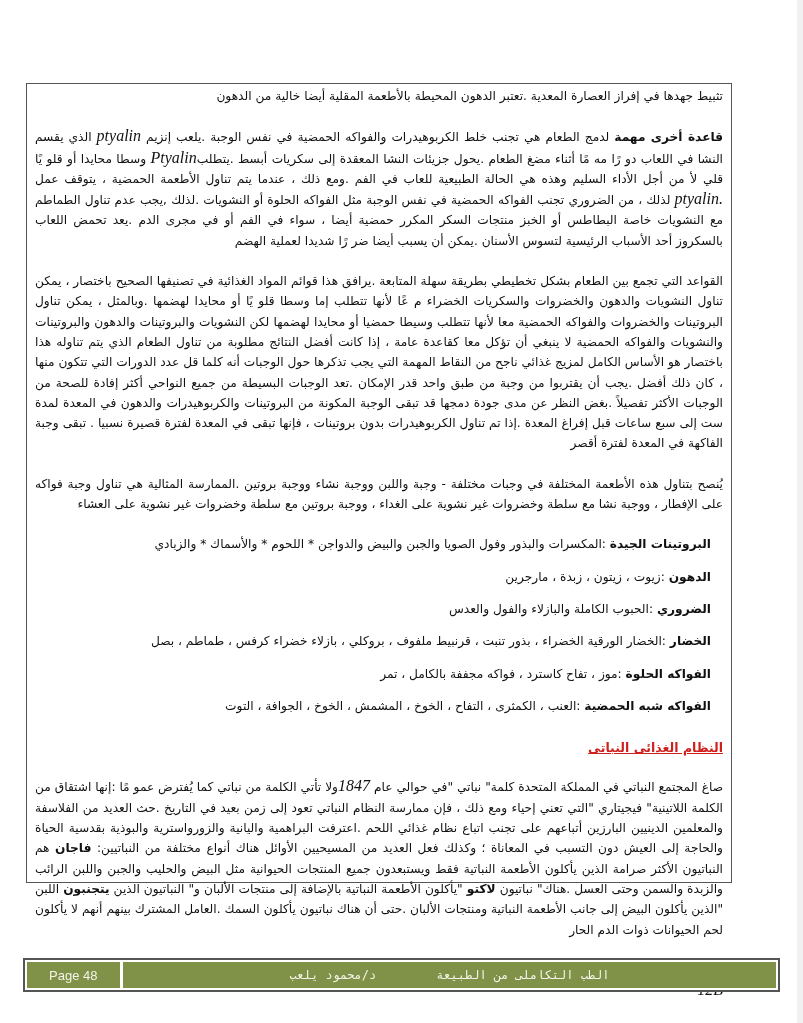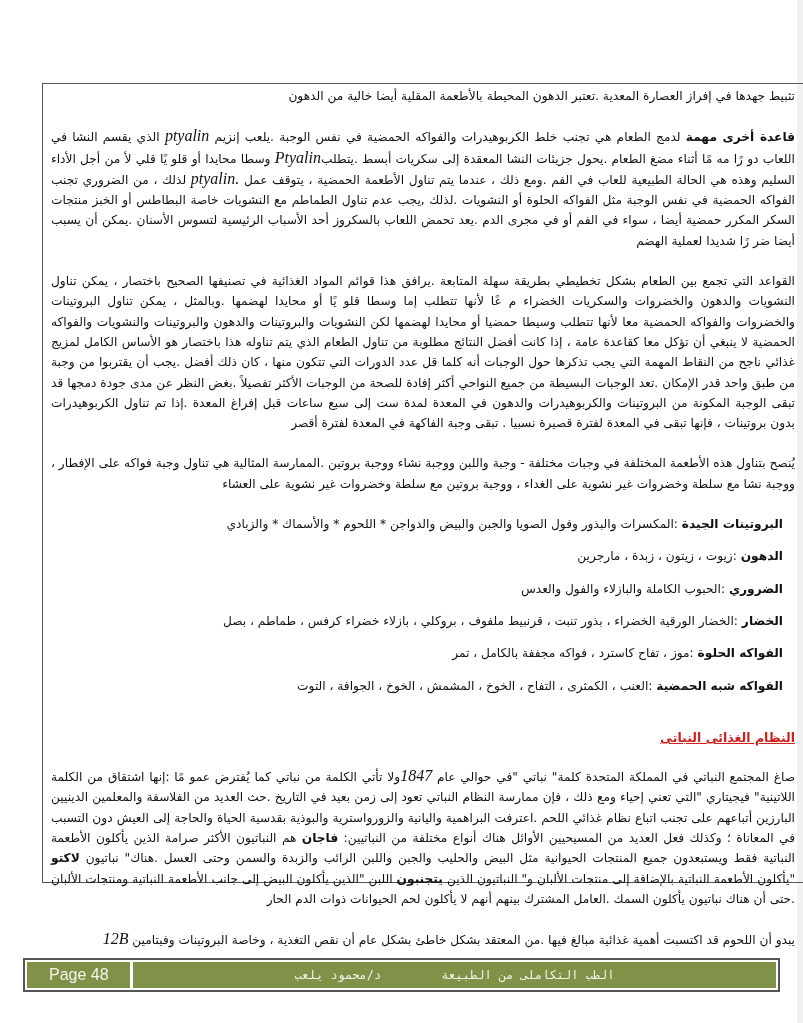--- a/index.html
+++ b/index.html
@@ -3,21 +3,21 @@
 <meta charset="utf-8">
 <style>
   html, body { margin: 0; padding: 0; }
   body {
     width: 803px; height: 1023px; background: #ffffff; position: relative; overflow: hidden;
     font-family: "DejaVu Sans", "Liberation Sans", sans-serif;
     color: #111;
   }
   .page-edge { position: absolute; top: 0; right: 0; width: 6px; height: 1023px; background: #f1f1f1; }
   .content-box {
-    position: absolute; left: 42px; top: 83px; width: 762px; height: 800px;
+    position: absolute; left: 26px; top: 83px; width: 706px; height: 800px;
     border: 1px solid #555; box-sizing: border-box;
     padding: 2px 8px 0 8px;
     direction: rtl; text-align: justify;
     font-size: 12.2px; line-height: 20.3px;
   }
   .content-box p { margin: 0 0 20px 0; }
   .content-box p.tight { margin: 0; }
   .content-box b { font-weight: bold; }
   .lat { font-family: "Liberation Serif", serif; font-style: italic; font-size: 16px; }
   .section-title {
@@ -30,22 +30,22 @@
     border: 2px solid #555; box-sizing: border-box; background: #fff; padding: 2px;
     display: flex; flex-direction: row;
   }
   .footer-title {
     flex: 1; background: #7f9247; color: #f4f4ea; display: flex; align-items: center;
     justify-content: center; direction: rtl; font-size: 12px; letter-spacing: 3px;
     font-family: "DejaVu Sans Mono", monospace; gap: 60px;
   }
   .footer-sep { width: 3px; background: #fff; }
   .footer-page {
-    width: 103px; background: #7f9247; color: #f4f4ea; display: flex; align-items: center;
-    padding-left: 22px; font-size: 16px; font-family: "Liberation Sans", sans-serif; box-sizing: border-box;
+    width: 93px; background: #7f9247; color: #f4f4ea; display: flex; align-items: center;
+    padding-left: 22px; font-size: 13px; font-family: "Liberation Sans", sans-serif; box-sizing: border-box;
   }
 </style>
 </head>
 <body>
 
 <div class="page-edge"></div>
 
 <div class="content-box">
   <p>تثبيط جهدها في إفراز العصارة المعدية .تعتبر الدهون المحيطة بالأطعمة المقلية أيضا خالية من الدهون</p>
 
@@ -57,21 +57,21 @@
 
   <div style="margin-bottom: 20px;">
     <div class="list-item"><b>البروتينات الجيدة</b><span> :المكسرات والبذور وفول الصويا والجبن والبيض والدواجن * اللحوم * والأسماك * والزبادي</span></div>
     <div class="list-item"><b>الدهون</b><span> :زيوت ، زيتون ، زبدة ، مارجرين</span></div>
     <div class="list-item"><b>الضروري</b><span> :الحبوب الكاملة والبازلاء والفول والعدس</span></div>
     <div class="list-item"><b>الخضار</b><span> :الخضار الورقية الخضراء ، بذور تنبت ، قرنبيط ملفوف ، بروكلي ، بازلاء خضراء كرفس ، طماطم ، بصل</span></div>
     <div class="list-item"><b>الفواكه الحلوة</b><span> :موز ، تفاح كاسترد ، فواكه مجففة بالكامل ، تمر</span></div>
     <div class="list-item"><b>الفواكه شبه الحمضية</b><span> :العنب ، الكمثرى ، التفاح ، الخوخ ، المشمش ، الخوخ ، الجوافة ، التوت</span></div>
   </div>
 
-  <div class="section-title" style="margin-top: 32px; text-decoration: underline;">النظام الغذائى النباتى</div>
+  <div class="section-title" style="margin-top: 22px; text-decoration: underline;">النظام الغذائى النباتى</div>
 
   <p><span>صاغ المجتمع النباتي في المملكة المتحدة كلمة" نباتي "في حوالي عام </span><span class="lat">1847</span><span>ولا تأتي الكلمة من نباتي كما يُفترض عمو مًا :إنها اشتقاق من الكلمة اللاتينية" فيجيتاري "التي تعني إحياء ومع ذلك ، فإن ممارسة النظام النباتي تعود إلى زمن بعيد في التاريخ .حث العديد من الفلاسفة والمعلمين الدينيين البارزين أتباعهم على تجنب اتباع نظام غذائي اللحم .اعترفت البراهمية واليانية والزورواسترية والبوذية بقدسية الحياة والحاجة إلى العيش دون التسبب في المعاناة ؛ وكذلك فعل العديد من المسيحيين الأوائل هناك أنواع مختلفة من النباتيين: </span><b>فاجان</b><span> هم النباتيون الأكثر صرامة الذين يأكلون الأطعمة النباتية فقط ويستبعدون جميع المنتجات الحيوانية مثل البيض والحليب والجبن واللبن الرائب والزبدة والسمن وحتى العسل .هناك" نباتيون </span><b>لاكتو</b><span> "يأكلون الأطعمة النباتية بالإضافة إلى منتجات الألبان و" النباتيون الذين </span><b>يتجنبون</b><span> اللبن "الذين يأكلون البيض إلى جانب الأطعمة النباتية ومنتجات الألبان .حتى أن هناك نباتيون يأكلون السمك .العامل المشترك بينهم أنهم لا يأكلون لحم الحيوانات ذوات الدم الحار</span></p>
 
   <p class="tight"><span>يبدو أن اللحوم قد اكتسبت أهمية غذائية مبالغ فيها .من المعتقد بشكل خاطئ بشكل عام أن نقص التغذية ، وخاصة البروتينات وفيتامين </span><span class="lat">12B</span></p>
 </div>
 
 <div class="footer">
   <div class="footer-page">Page 48</div>
   <div class="footer-sep"></div>
   <div class="footer-title">

